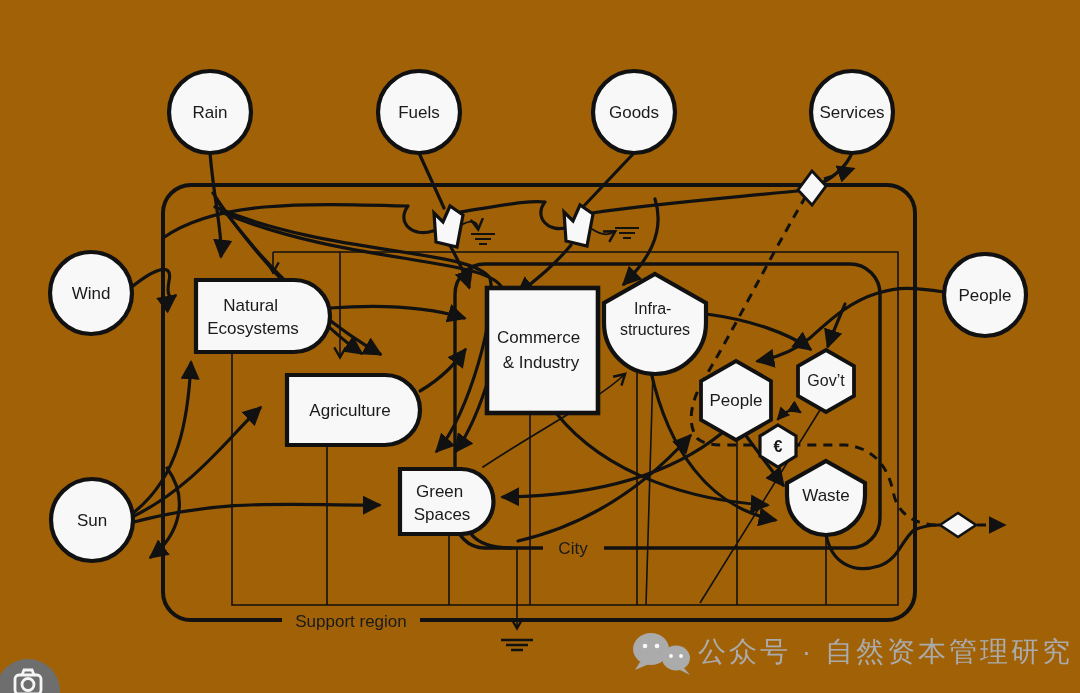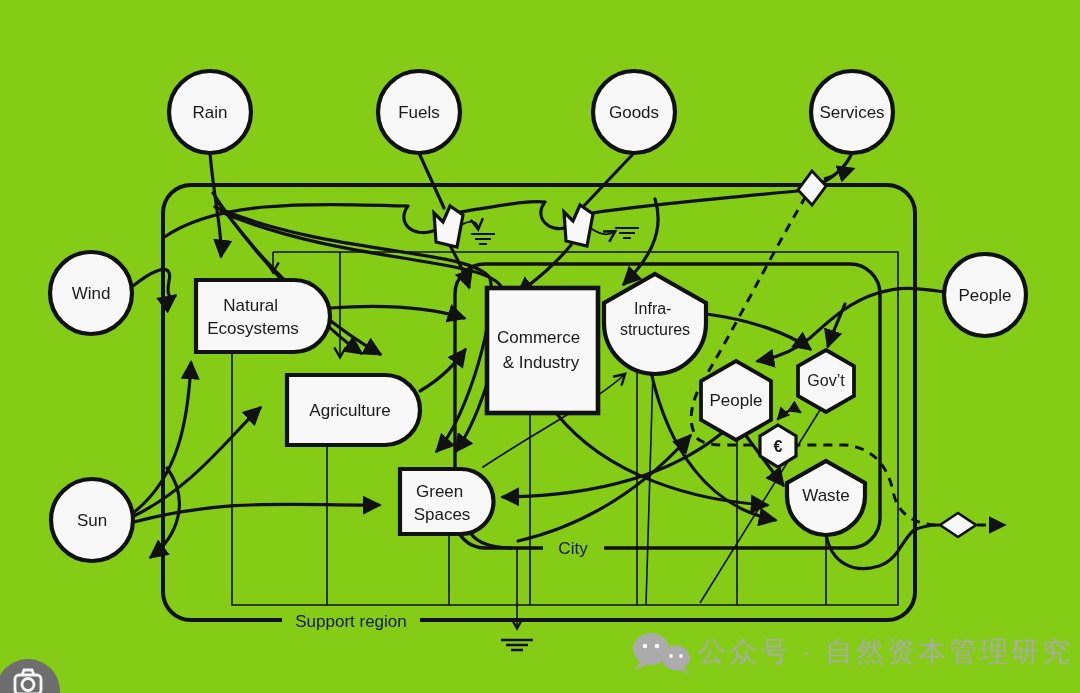--- a/index.html
+++ b/index.html
@@ -1,16 +1,16 @@
 <!DOCTYPE html>
 <html><head>
 <meta charset="utf-8">
 <style>
   html,body{margin:0;padding:0;background:#f8f8f8;}
-  .stage{position:relative;width:1080px;height:693px;background:#84cc16;overflow:hidden;
+  .stage{position:relative;width:1080px;height:693px;background:#a16207;overflow:hidden;
          font-family:"Liberation Sans", sans-serif;text-align:right;}
   svg{position:absolute;left:0;top:0;}
   text{fill:#1a1a1a;font-family:"Liberation Sans", sans-serif;}
   .nodelabel{font-size:17px;}
   .nodelabel-sm{font-size:16px;}
   .regionlabel{font-size:17px;}
   .watermark-text{fill:#ababab;font-size:28px;letter-spacing:3px;}
   .euro-label{font-size:16px;font-weight:bold;}
 </style>
 </head>

